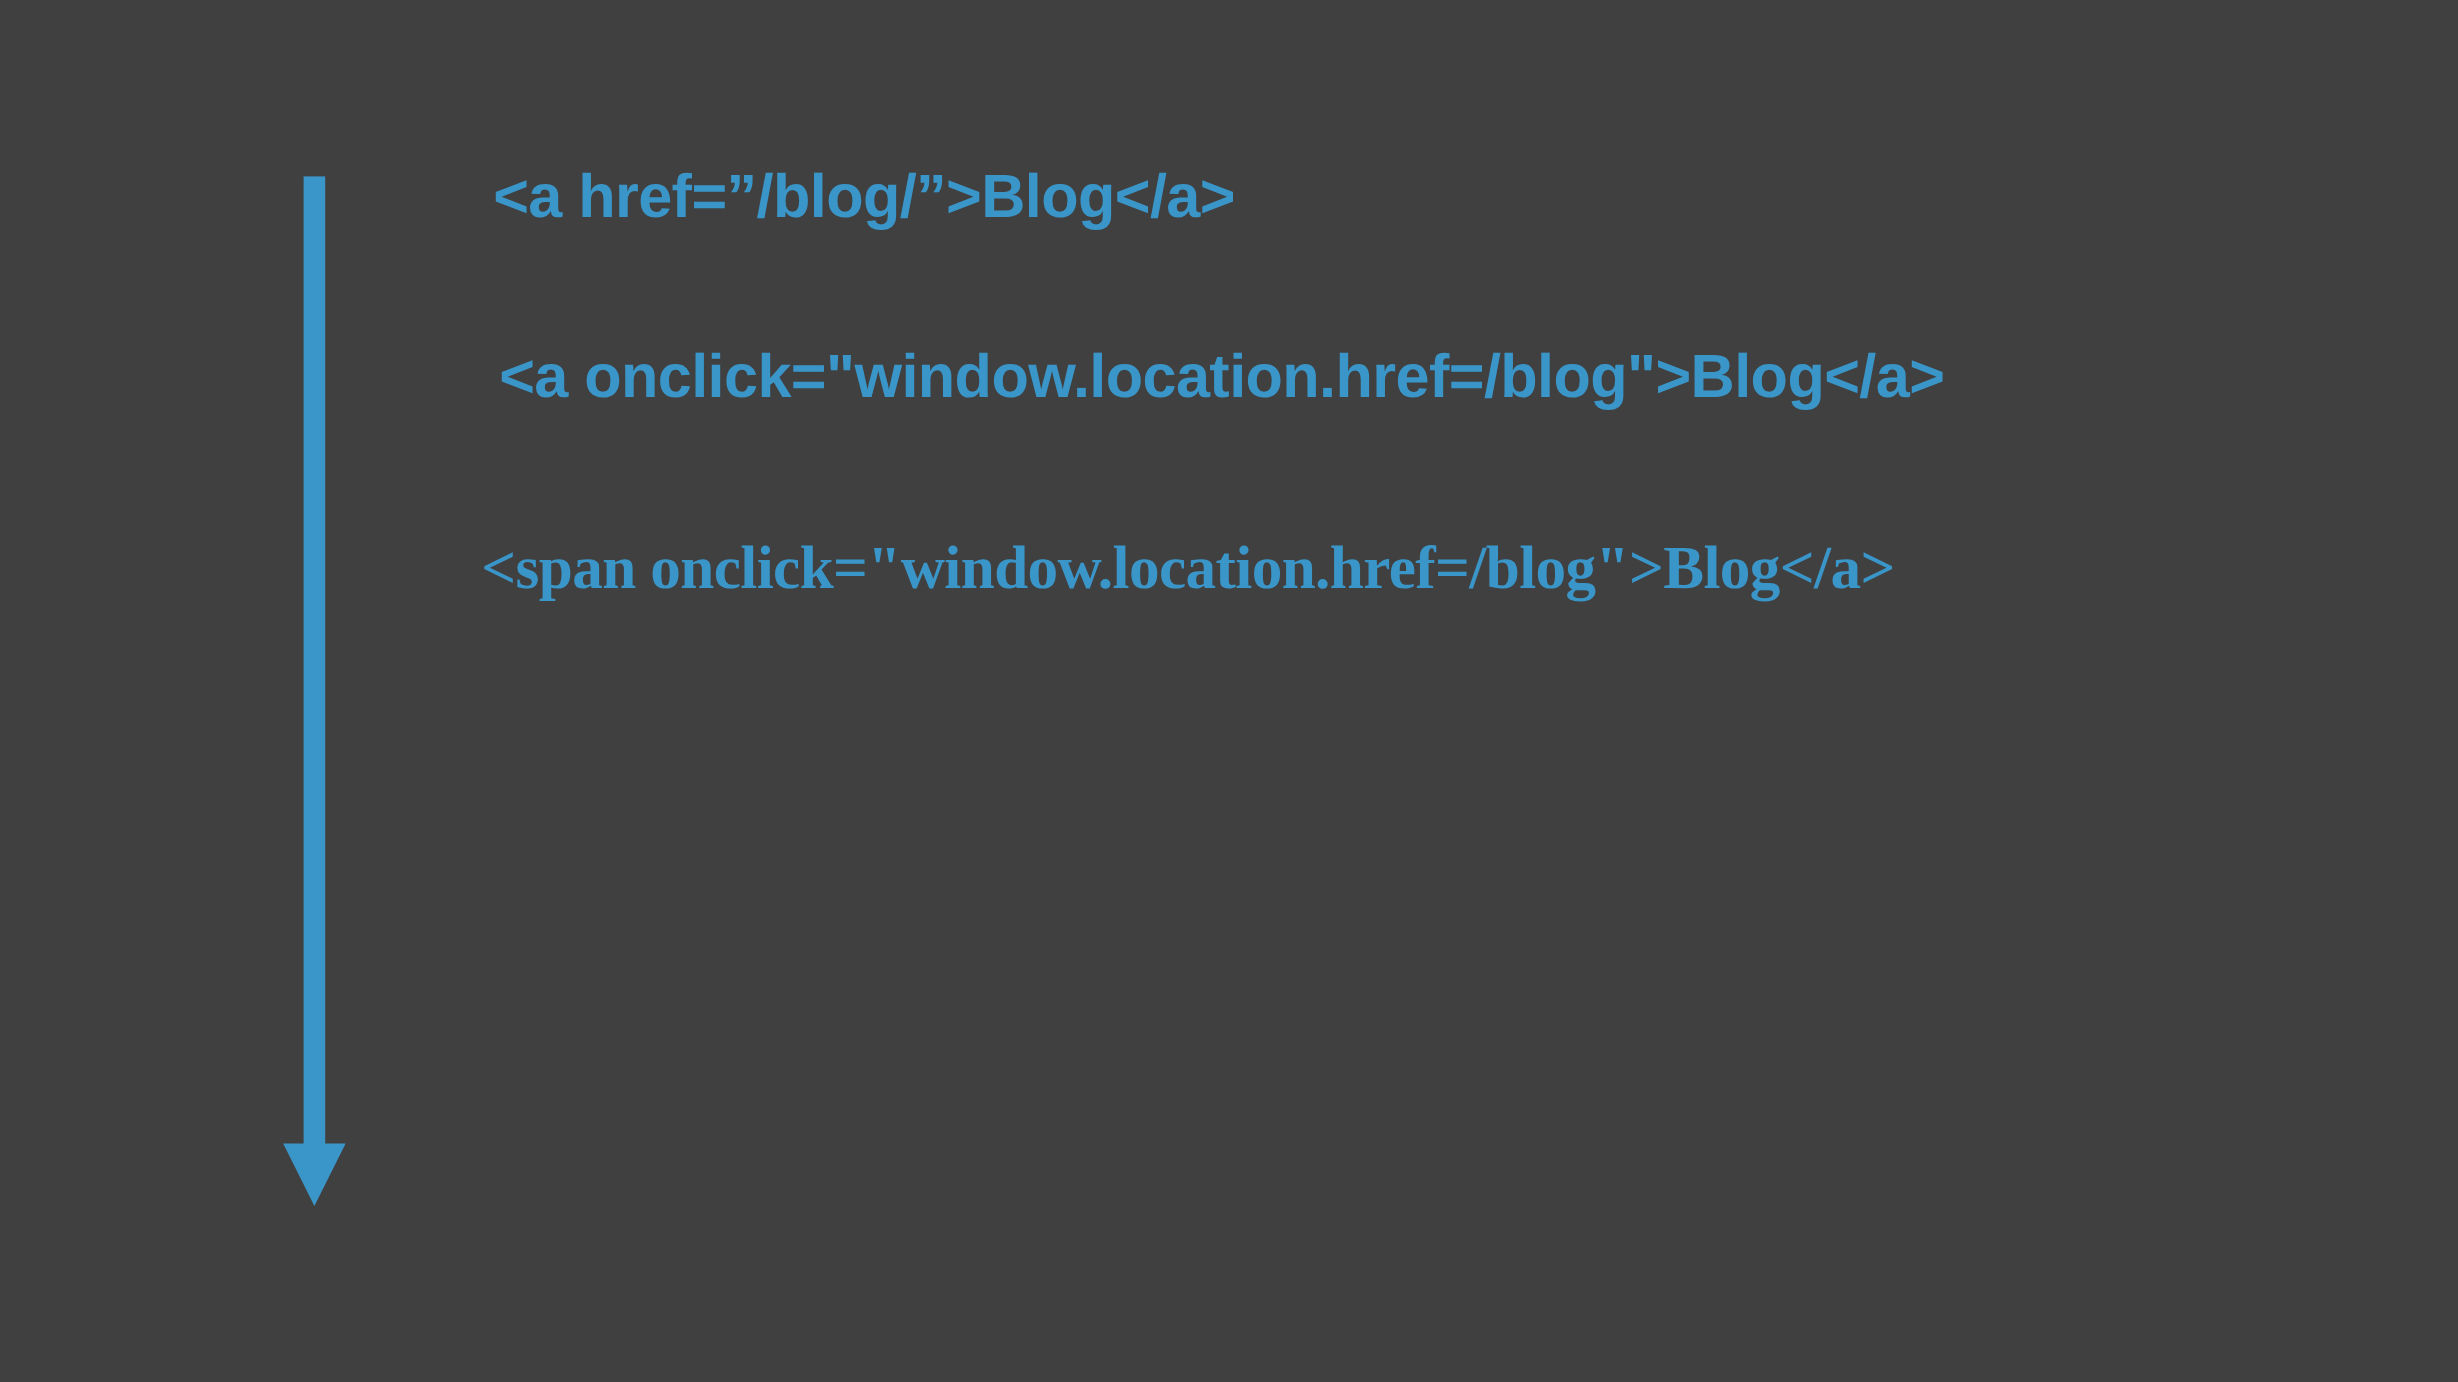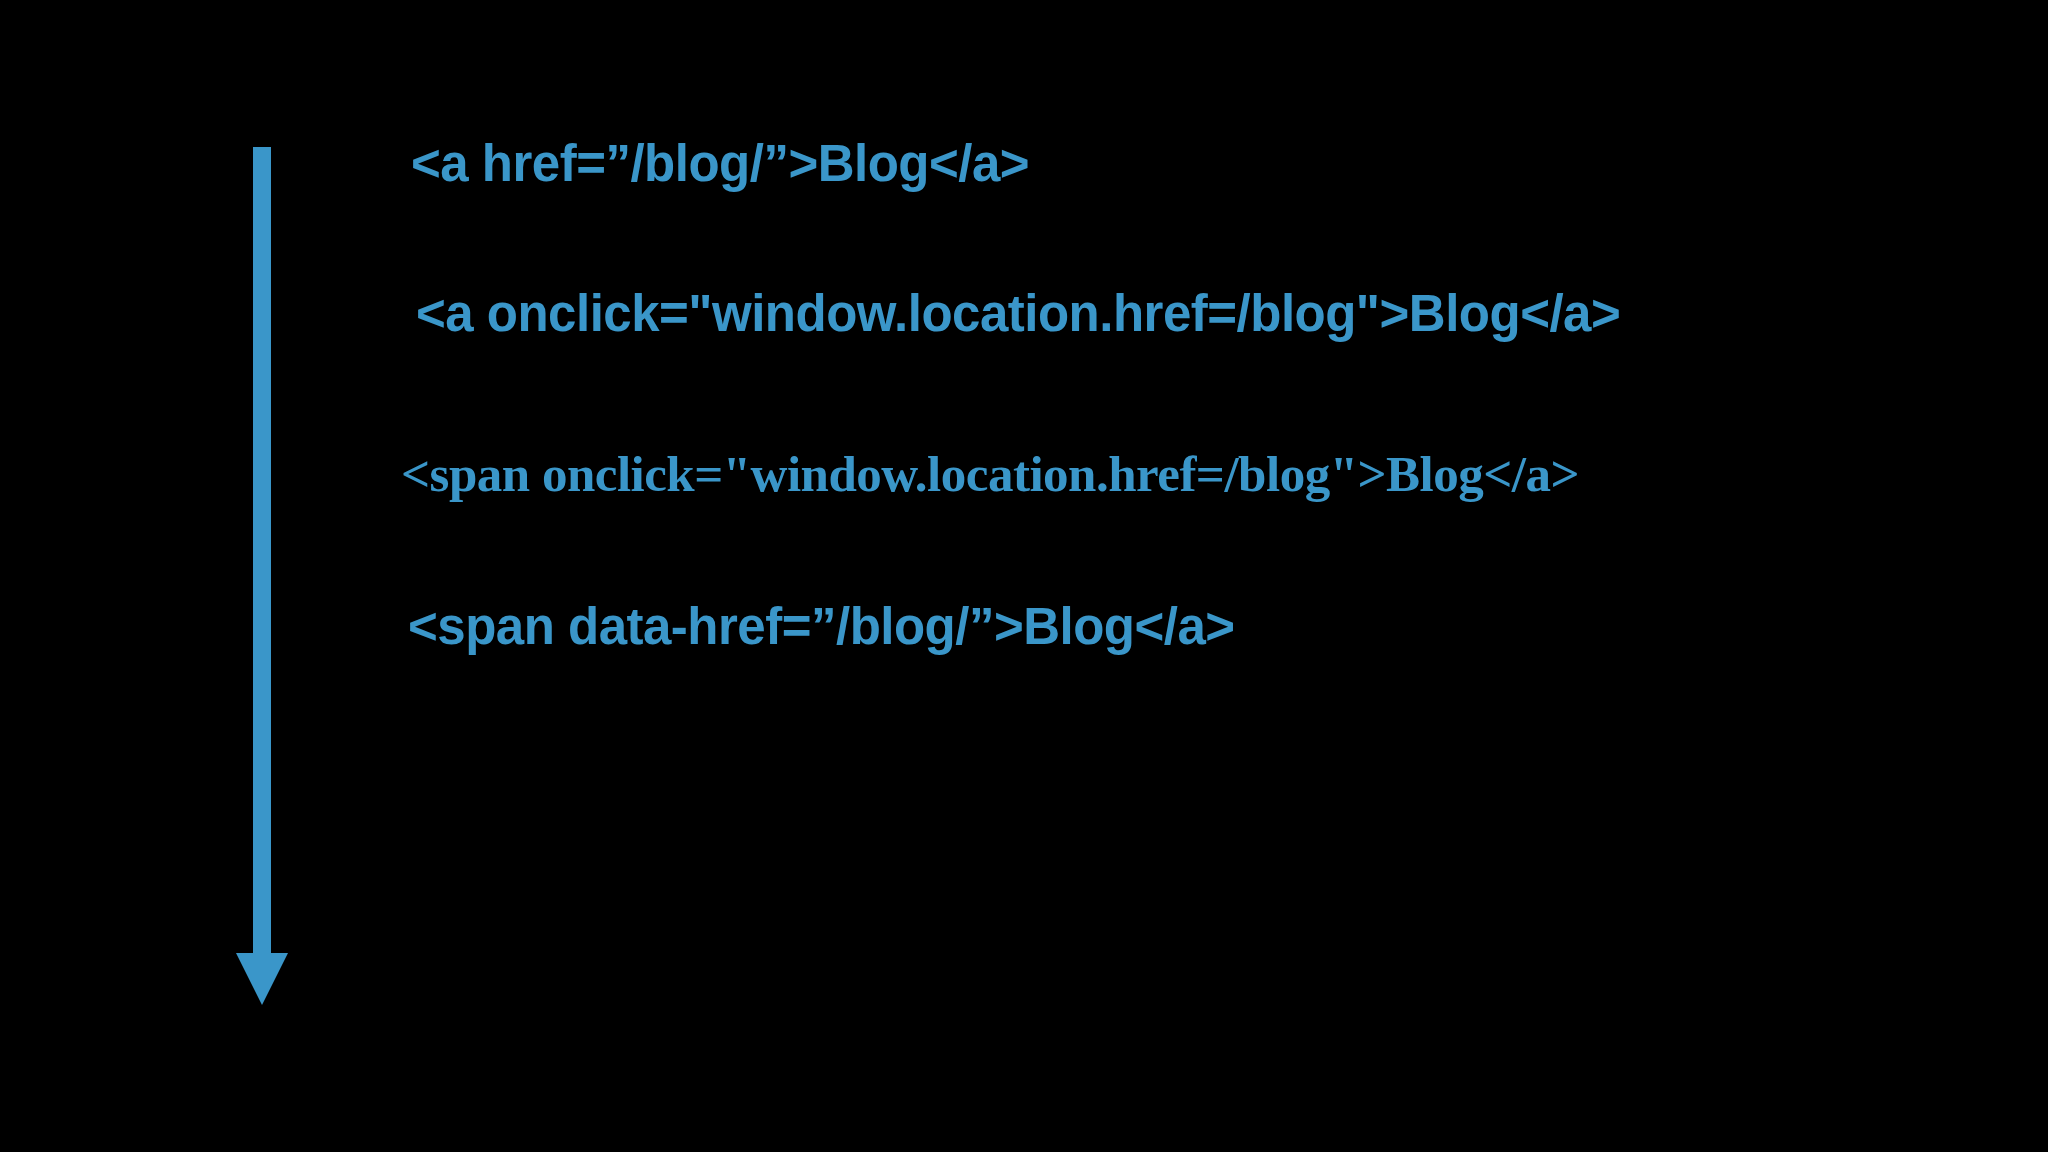--- a/index.html
+++ b/index.html
@@ -10,21 +10,21 @@
     overflow: hidden;
     font-family: "Liberation Sans", sans-serif;
   }
   :root {
     --blue: #3a96c9;
   }
   .slide {
     position: relative;
     width: 2048px;
     height: 1152px;
-    background: #000000;
+    background: #404040;
   }
   
   .arrow {
     position: absolute;
     left: 236px;
     top: 147px;
     width: 52px;
     height: 858px;
   }
   .arrow-shaft {
@@ -69,15 +69,14 @@
     <div class="arrow-shaft"></div>
     <div class="arrow-head"></div>
   </div>
 
   <div class="code-line line-1">&lt;a href=”/blog/”&gt;Blog&lt;/a&gt;</div>
 
   <div class="code-line line-2">&lt;a onclick="window.location.href=/blog"&gt;Blog&lt;/a&gt;</div>
 
   <div class="code-line line-3">&lt;span onclick="window.location.href=/blog"&gt;Blog&lt;/a&gt;</div>
 
-  <div class="code-line line-4">&lt;span data-href=”/blog/”&gt;Blog&lt;/a&gt;</div>
 
 </div>
 
 </body></html>

